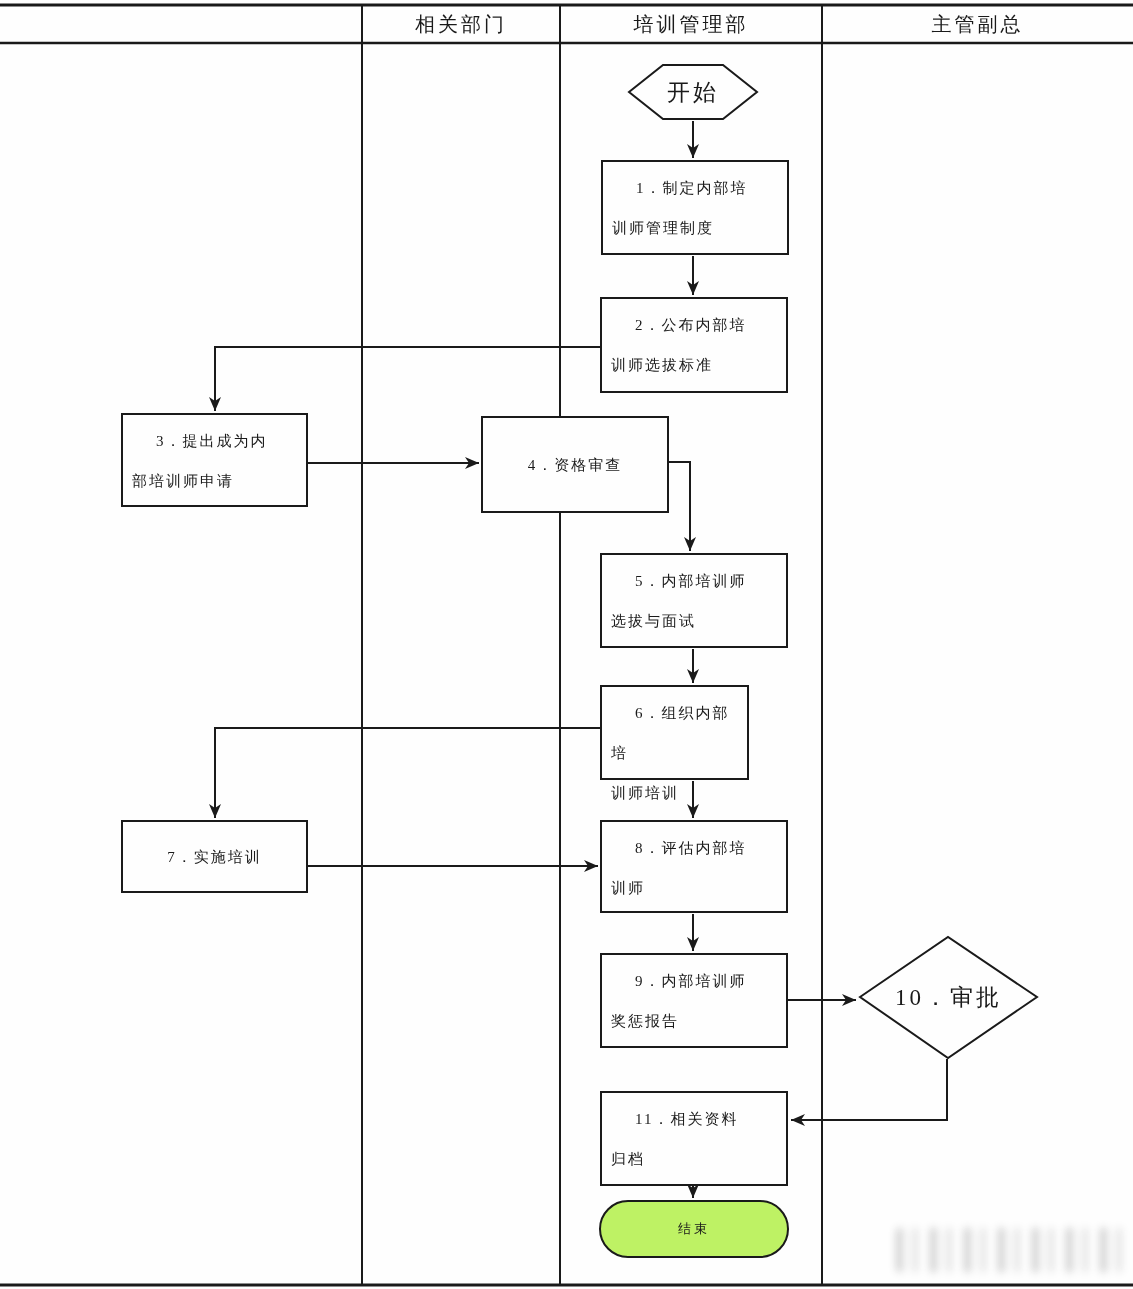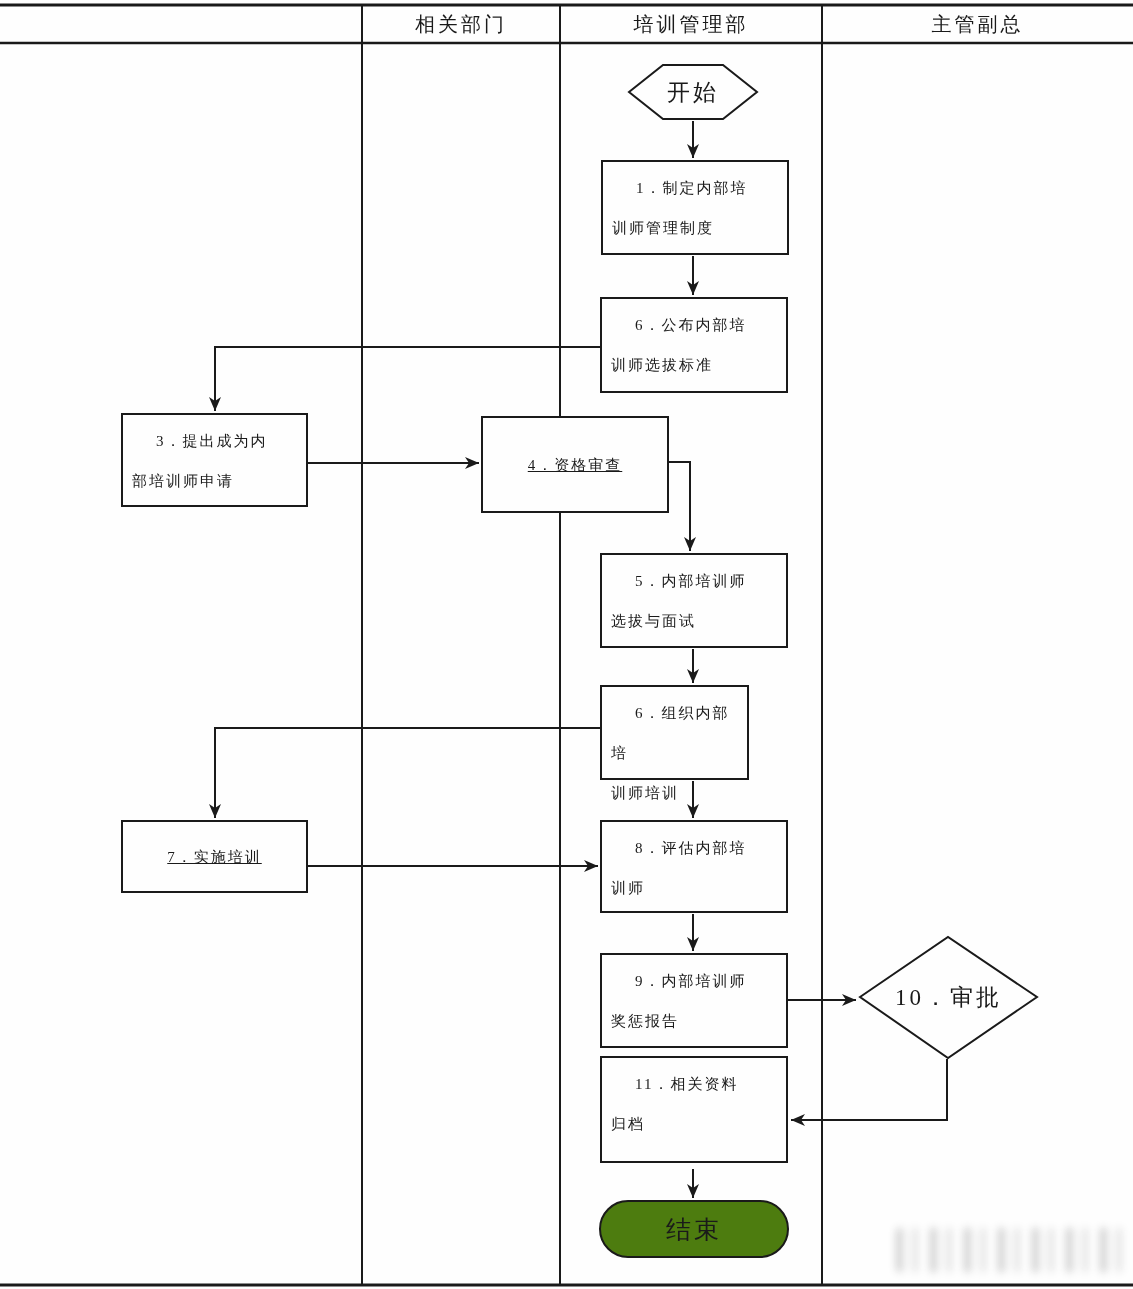--- a/index.html
+++ b/index.html
@@ -13,26 +13,26 @@
     font-size:20px;letter-spacing:3px;z-index:2;
   }
   .node{position:absolute;z-index:3;box-sizing:border-box;}
   .proc{
     background:#fefefe;border:2px solid #1a1a1a;
     font-size:15px;letter-spacing:2px;line-height:40px;
     padding:6px 4px 0 9px;text-indent:24px;white-space:pre-line;
   }
   .proc.center{
     display:flex;align-items:center;justify-content:center;
-    padding:0;text-indent:0;text-decoration:underline;
+    padding:0;text-indent:0;
   }
   .terminator{
-    background:#4d7c0f;border:2px solid #1a1a1a;border-radius:29px;
+    background:#bef264;border:2px solid #1a1a1a;border-radius:29px;
     display:flex;align-items:center;justify-content:center;
-    font-size:25px;letter-spacing:3px;
+    font-size:13px;letter-spacing:3px;
   }
   .shape-wrap{position:absolute;z-index:3;}
   .shape-wrap svg{display:block;}
   .shape-label{
     position:absolute;left:0;top:0;width:100%;height:100%;
     display:flex;align-items:center;justify-content:center;
     font-size:23px;letter-spacing:3px;white-space:pre-line;
   }
   .watermark{
     position:absolute;left:897px;top:1228px;width:226px;height:44px;z-index:2;
@@ -87,21 +87,21 @@
   <div class="shape-wrap" style="left:627px;top:63px;width:132px;height:58px">
     <svg width="132" height="58" viewBox="0 0 132 58">
       <polygon points="2,29 36,2 96,2 130,29 96,56 36,56" fill="#fefefe" stroke="#1a1a1a" stroke-width="2"></polygon>
     </svg>
     <div class="shape-label">开始</div>
   </div>
 
   <div class="node proc" style="left:601px;top:160px;width:188px;height:95px">1．制定内部培
 训师管理制度</div>
 
-  <div class="node proc" style="left:600px;top:297px;width:188px;height:96px">6．公布内部培
+  <div class="node proc" style="left:600px;top:297px;width:188px;height:96px">2．公布内部培
 训师选拔标准</div>
 
   <div class="node proc" style="left:121px;top:413px;width:187px;height:94px">3．提出成为内
 部培训师申请</div>
 
   <div class="node proc center" style="left:481px;top:416px;width:188px;height:97px">4．资格审查</div>
 
   <div class="node proc" style="left:600px;top:553px;width:188px;height:95px">5．内部培训师
 选拔与面试</div>
 
@@ -116,20 +116,20 @@
   <div class="node proc" style="left:600px;top:953px;width:188px;height:95px">9．内部培训师
 奖惩报告</div>
 
   <div class="shape-wrap" style="left:858px;top:935px;width:181px;height:125px">
     <svg width="181" height="125" viewBox="0 0 181 125">
       <polygon points="2,62 90,2 179,62 90,123" fill="#fefefe" stroke="#1a1a1a" stroke-width="2"></polygon>
     </svg>
     <div class="shape-label">10．审批</div>
   </div>
 
-  <div class="node proc" style="left:600px;top:1056px;width:188px;height:107px">11．相关资料
+  <div class="node proc" style="left:600px;top:1091px;width:188px;height:95px">11．相关资料
 归档</div>
 
   <div class="node terminator" style="left:599px;top:1200px;width:190px;height:58px">结束</div>
 
   <div class="watermark"></div>
 
 </div>
 
 </body></html>

